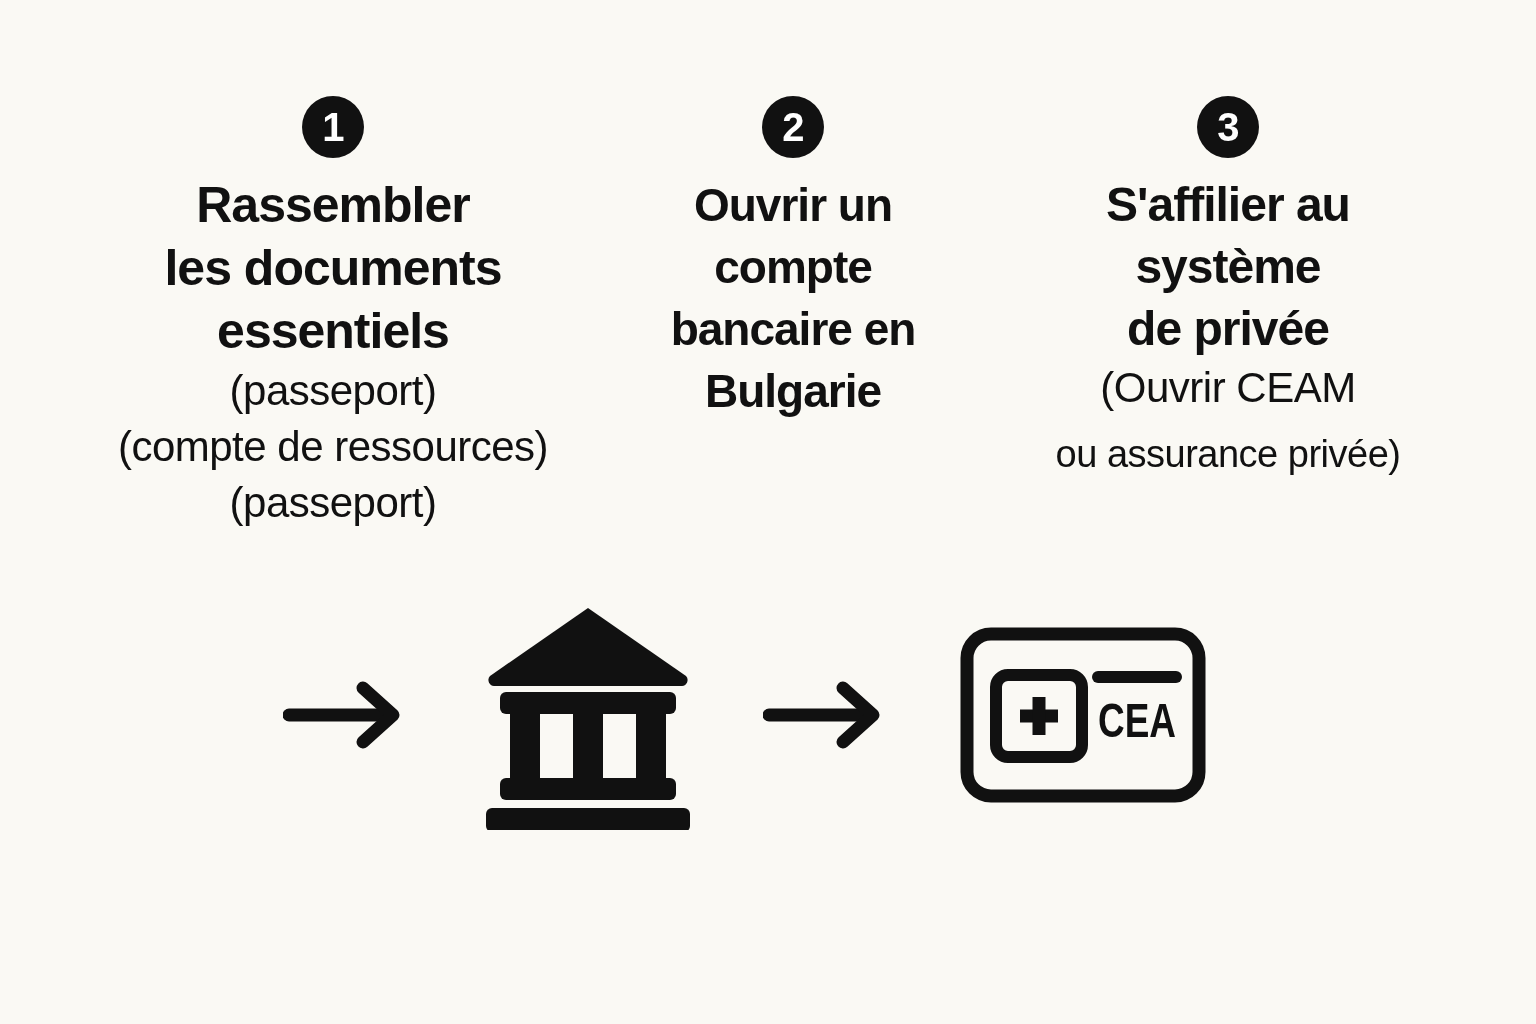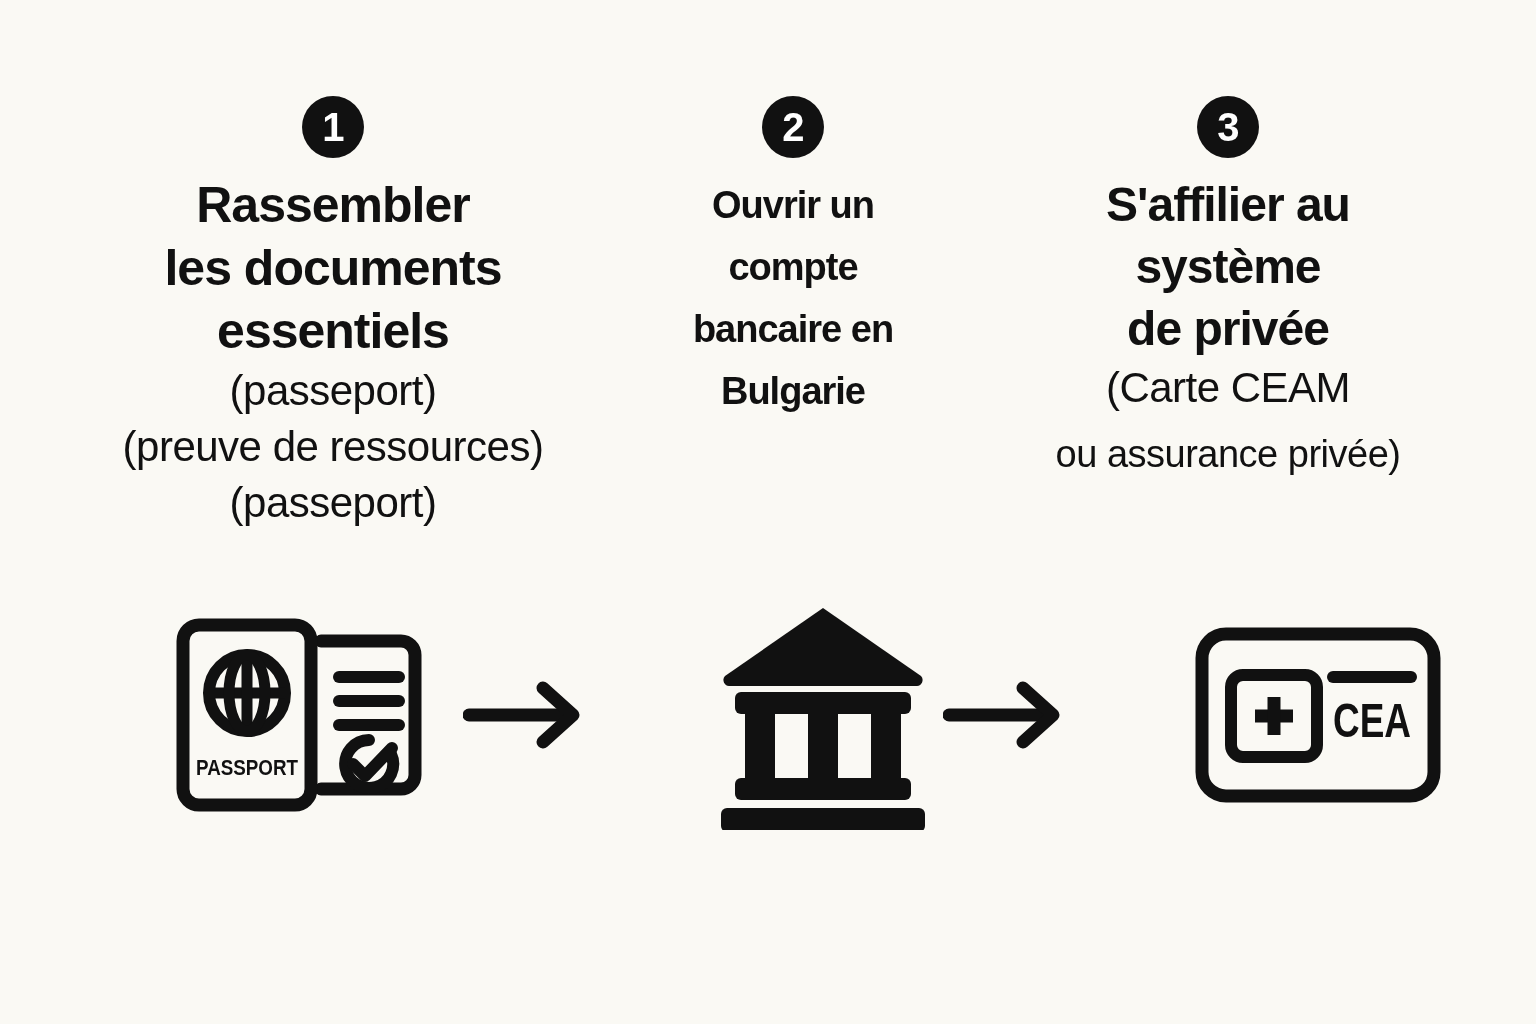--- a/index.html
+++ b/index.html
@@ -61,21 +61,21 @@
   }
 
   .step-heading {
     font-size: 50px;
     font-weight: bold;
     line-height: 63px;
     text-align: center;
     letter-spacing: -1px;
     white-space: pre-line;
   }
-  .col-2 .step-heading { font-size: 38px; line-height: 62px; }
+  .col-2 .step-heading { font-size: 46px; line-height: 62px; }
   .col-3 .step-heading { font-size: 48px; line-height: 62px; }
 
   .step-sub {
     font-size: 42px;
     font-weight: normal;
     line-height: 56px;
     text-align: right;
     letter-spacing: -0.5px;
   }
   .step-sub.small { font-size: 38px; line-height: 52px; margin-top: 12px; }
@@ -87,88 +87,65 @@
     left: 0;
     width: 1536px;
     height: 250px;
     display: flex;
     align-items: center;
     justify-content: center;
   }
   .icon-slot {
     display: flex;
     align-items: center;
-    justify-content: flex-end;
+    justify-content: center;
   }
   .slot-passport { width: 360px; }
   .slot-bank     { width: 330px; }
   .slot-card     { width: 360px; }
   .arrow-slot    { width: 150px; display:flex; align-items:center; justify-content:center; }
 </style>
 </head>
 <body>
 
 <div id="infographic">
 
   <div class="steps-row">
 
     <div class="step-col col-1">
       <div class="badge">1</div>
       <div class="step-heading">Rassembler
 les documents
 essentiels</div>
       <div class="step-sub">(passeport)</div>
-      <div class="step-sub">(preuve de ressources)</div>
+      <div class="step-sub">(compte de ressources)</div>
       <div class="step-sub">(passeport)</div>
     </div>
 
     <div class="step-col col-2">
       <div class="badge">2</div>
       <div class="step-heading">Ouvrir un
 compte
 bancaire en
 Bulgarie</div>
     </div>
 
     <div class="step-col col-3">
       <div class="badge">3</div>
       <div class="step-heading">S'affilier au
 système
 de privée</div>
-      <div class="step-sub">(Carte CEAM</div>
+      <div class="step-sub">(Ouvrir CEAM</div>
       <div class="step-sub small">ou assurance privée)</div>
     </div>
 
   </div>
 
   <div class="icon-row">
 
-    <div class="icon-slot slot-passport">
-      <svg width="280" height="200" viewBox="0 0 280 200">
-
-        <path d="M148 26 H228 a14 14 0 0 1 14 14 V160 a14 14 0 0 1 -14 14 H148" fill="none" stroke="#111111" stroke-width="13" stroke-linecap="round" stroke-linejoin="round"></path>
-
-        <line x1="166" y1="62" x2="226" y2="62" stroke="#111111" stroke-width="12" stroke-linecap="round"></line>
-        <line x1="166" y1="86" x2="226" y2="86" stroke="#111111" stroke-width="12" stroke-linecap="round"></line>
-        <line x1="166" y1="110" x2="226" y2="110" stroke="#111111" stroke-width="12" stroke-linecap="round"></line>
-
-        <path d="M196 125 a24 24 0 1 0 22 14" fill="none" stroke="#111111" stroke-width="12" stroke-linecap="round"></path>
-        <polyline points="180,149 192,161 219,133" fill="none" stroke="#111111" stroke-width="12" stroke-linecap="round" stroke-linejoin="round"></polyline>
-
-        <rect x="10" y="10" width="128" height="180" rx="16" ry="16" fill="#faf9f4" stroke="#111111" stroke-width="13"></rect>
-
-        <g>
-          <circle cx="74" cy="78" r="38" fill="none" stroke="#111111" stroke-width="12"></circle>
-          <line x1="36" y1="78" x2="112" y2="78" stroke="#111111" stroke-width="11"></line>
-          <line x1="74" y1="40" x2="74" y2="116" stroke="#111111" stroke-width="11"></line>
-          <ellipse cx="74" cy="78" rx="18" ry="38" fill="none" stroke="#111111" stroke-width="11"></ellipse>
-        </g>
-        <text x="74" y="160" text-anchor="middle" font-family="'Liberation Sans', sans-serif" font-size="22" font-weight="bold" fill="#111111" textLength="102" lengthAdjust="spacingAndGlyphs">PASSPORT</text>
-      </svg>
-    </div>
 
     <div class="arrow-slot">
       <svg width="130" height="70" viewBox="0 0 130 70">
         <line x1="6" y1="35" x2="104" y2="35" stroke="#111111" stroke-width="13" stroke-linecap="round"></line>
         <polyline points="80,8 110,35 80,62" fill="none" stroke="#111111" stroke-width="13" stroke-linecap="round" stroke-linejoin="round"></polyline>
       </svg>
     </div>
 
     <div class="icon-slot slot-bank">
       <svg width="220" height="230" viewBox="0 0 220 230">

